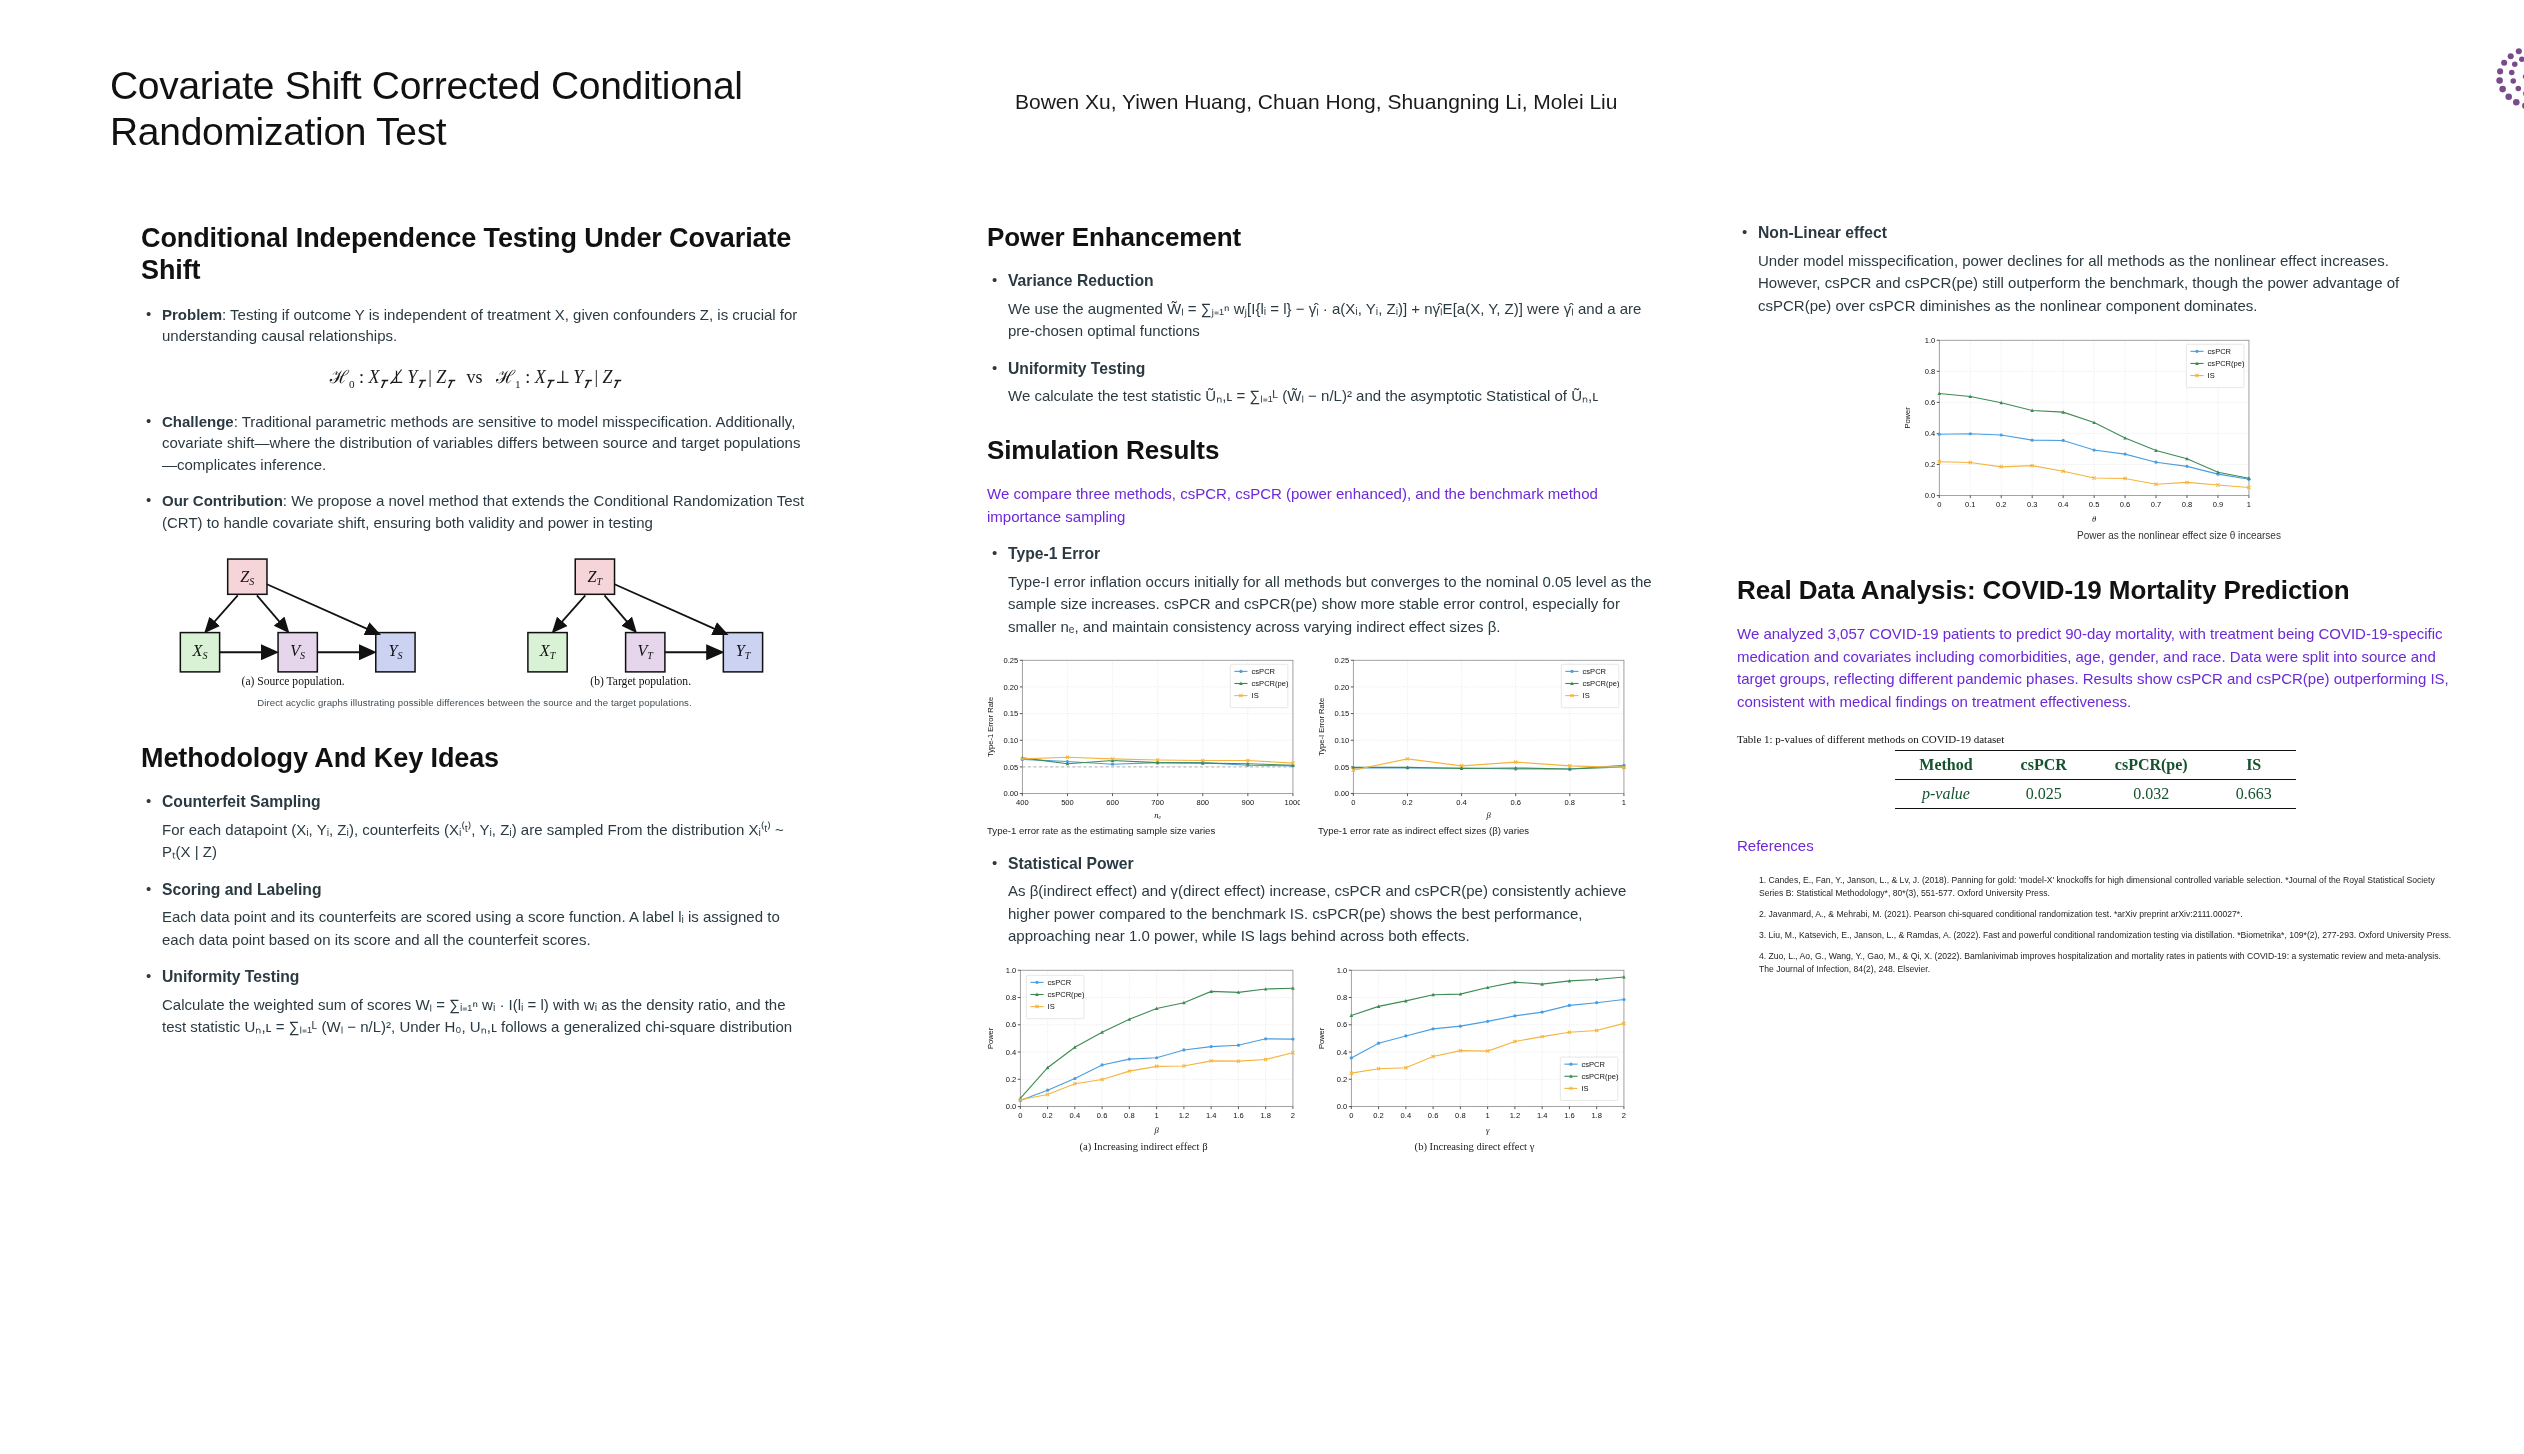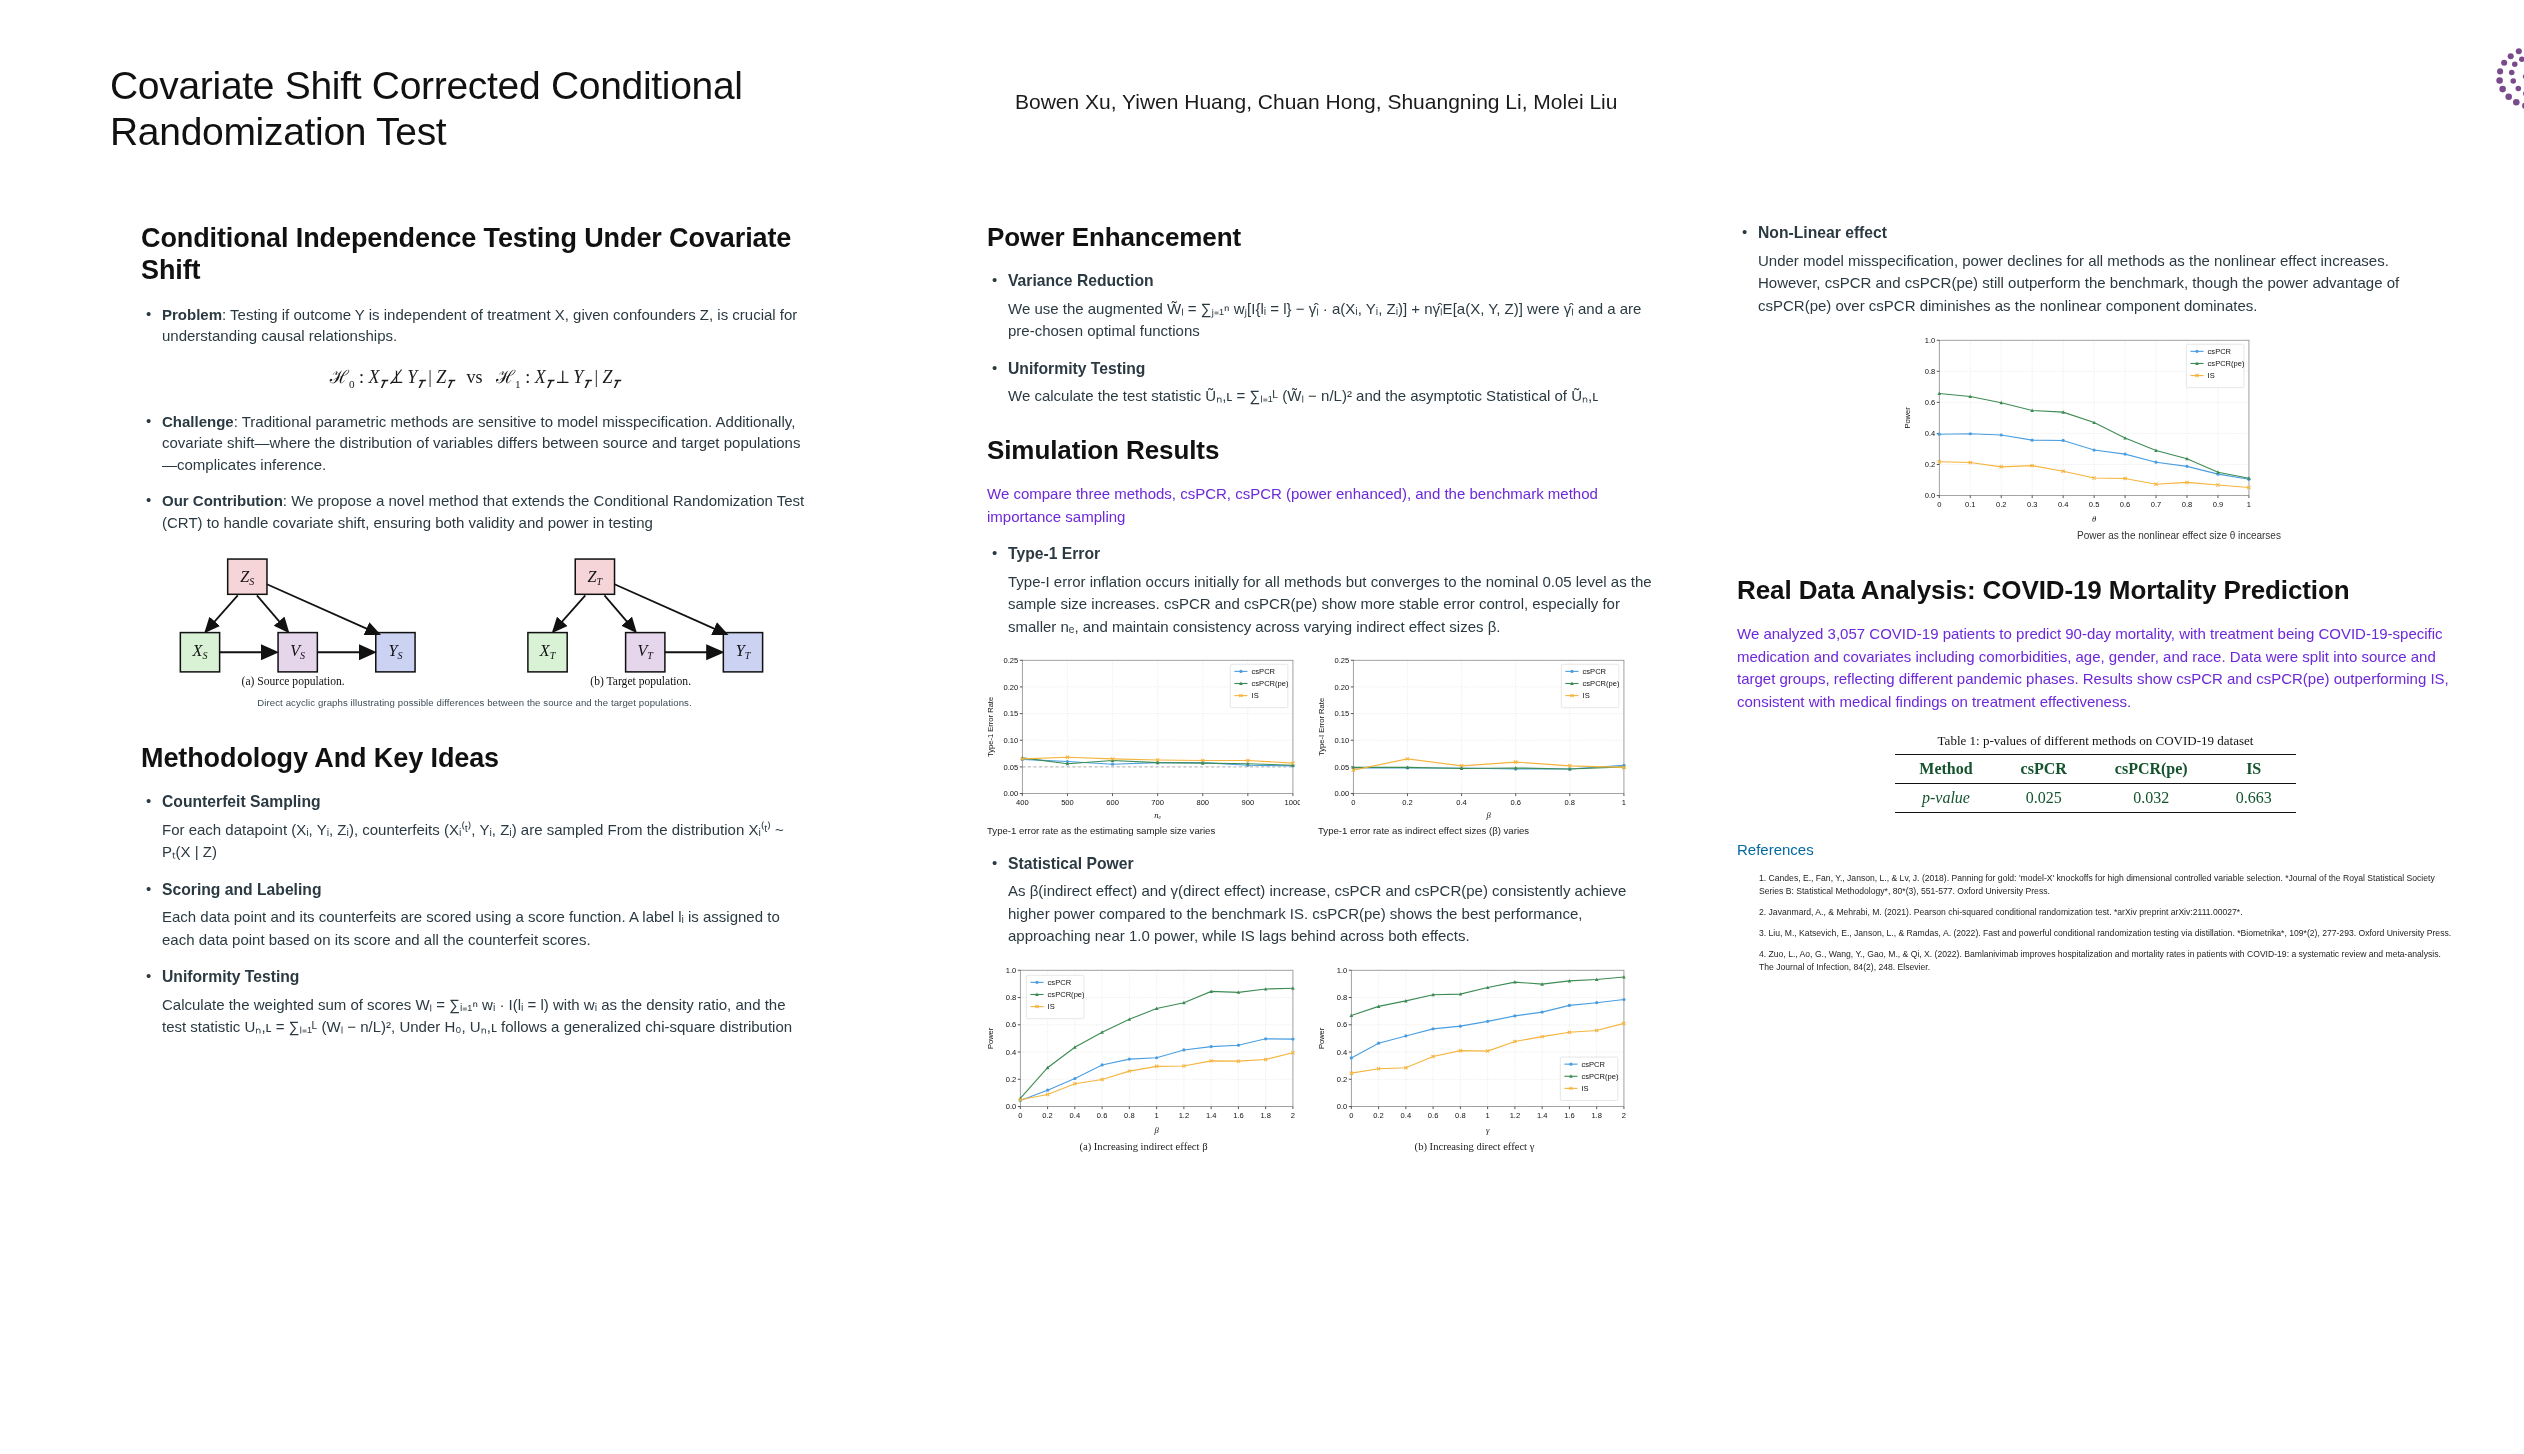--- a/index.html
+++ b/index.html
@@ -72,35 +72,35 @@
   .chart-box { position: relative; }
   .chart-cap {
     font-size: 9.6px; color: #222; line-height: 1.3; margin-top: 3px;
     font-family: "Liberation Sans", sans-serif;
   }
   .chart-cap.serif { font-family: "Liberation Serif", serif; font-size: 10.6px; text-align:center; }
 
   
   .table-wrap { margin-top: 20px; }
   .table-title {
-    font-family: "Liberation Serif", serif; font-size: 13px; color: #111;
-    text-align: center; margin-bottom: 5px;
+    font-family: "Liberation Serif", serif; font-size: 11px; color: #111;
+    text-align: left; margin-bottom: 5px;
   }
   table.ptable {
     border-collapse: collapse; margin: 0 auto; font-family: "Liberation Serif", serif;
   }
   table.ptable th, table.ptable td {
     padding: 5px 24px; font-size: 16px; text-align: center; color: #14532d;
   }
   table.ptable th { font-weight: 700; }
   table.ptable thead tr { border-top: 1.5px solid #111; border-bottom: 1px solid #111; }
   table.ptable tbody tr { border-bottom: 1.5px solid #111; }
 
   
-  .refs-title { font-size: 15px; color: #0369a1; margin-top: 28px; margin-bottom: 14px; }
+  .refs-title { font-size: 15px; color: #6d28d9; margin-top: 28px; margin-bottom: 20px; }
   ol.refs { list-style: none; padding-left: 7px; }
   ol.refs li {
     font-size: 8.6px; line-height: 1.5; color: #1e1e1e; margin-bottom: 8px;
     padding-left: 15px; position: relative;
   }
 
   .bodytext { font-size: 15px; line-height: 1.5; color: #6d28d9; }
   .mt30 { margin-top: 15px; }
 </style>
 </head>

